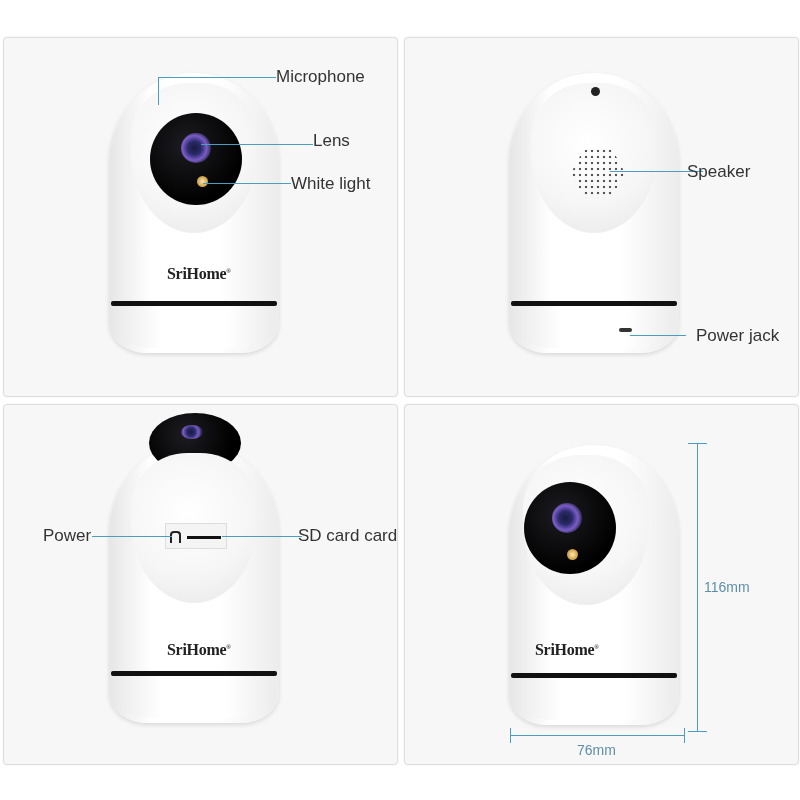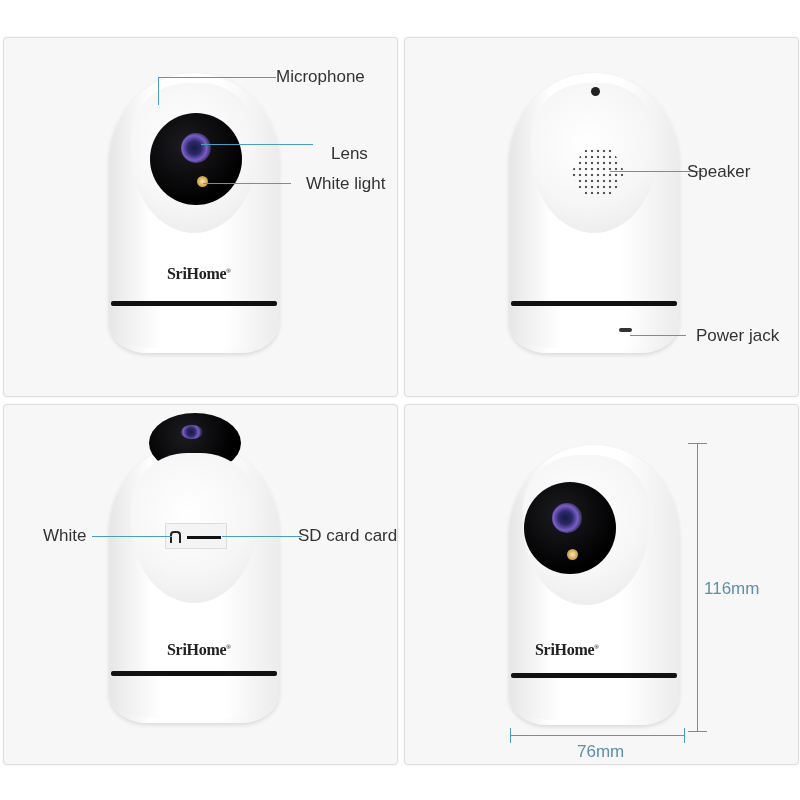--- a/index.html
+++ b/index.html
@@ -3,21 +3,21 @@
 <meta charset="utf-8">
 <style>
   html,body{margin:0;padding:0;background:#ffffff;}
   body{width:800px;height:800px;position:relative;overflow:hidden;font-family:"Liberation Sans","DejaVu Sans",sans-serif;}
   .panel{position:absolute;background:#f7f7f7;border:1px solid #dedede;border-radius:4px;box-shadow:0 0 2px rgba(0,0,0,0.08);overflow:hidden;}
   #p1{left:3px;top:37px;width:393px;height:358px;}
   #p2{left:404px;top:37px;width:393px;height:358px;}
   #p3{left:3px;top:404px;width:393px;height:359px;}
   #p4{left:404px;top:404px;width:393px;height:359px;}
   .label{position:absolute;font-size:17px;color:#333;white-space:nowrap;line-height:20px;}
-  .dim-label{position:absolute;font-size:17px;color:#5f8fa8;white-space:nowrap;text-align:center;}
+  .dim-label{position:absolute;font-size:14px;color:#5f8fa8;white-space:nowrap;text-align:center;}
   .line{position:absolute;background:#4a9ec0;height:1px;}
   .vline{position:absolute;background:#4a9ec0;width:1px;}
   
   .cam{position:absolute;}
   .cam-body{position:absolute;left:0;top:0;width:170px;height:280px;border-radius:85px 85px 38px 38px / 90px 90px 30px 30px;background:linear-gradient(90deg,#e6e6e6 0%,#ffffff 25%,#ffffff 65%,#ececec 100%);box-shadow:0 2px 4px rgba(0,0,0,0.12);}
   .cam-head{position:absolute;left:22px;top:10px;width:126px;height:150px;border-radius:63px 63px 70px 70px / 60px 60px 90px 90px;background:radial-gradient(circle at 45% 40%,#ffffff 0%,#f6f6f6 55%,#e6e6e6 100%);}
   .cam-band{position:absolute;left:2px;width:166px;height:5px;background:#111;top:228px;border-radius:2px;}
   .cam-base{position:absolute;left:4px;top:233px;width:162px;height:42px;border-radius:0 0 45px 45px / 0 0 18px 18px;background:linear-gradient(90deg,#e9e9e9,#ffffff 30%,#ffffff 70%,#ececec);}
   .lens-wrap{position:absolute;width:92px;height:92px;border-radius:50%;background:radial-gradient(circle at 40% 35%,#1d1d22,#000 70%);}
   .lens{position:absolute;width:30px;height:30px;border-radius:50%;background:radial-gradient(circle at 45% 50%,#1a1a40 0%,#2a2a6a 30%,#7b5cc7 55%,#2b2b4e 75%,#111 100%);}
@@ -43,23 +43,23 @@
     <div class="light" style="left:88px;top:103px;"></div>
     <div class="brand" style="left:58px;top:192px;"><span>SriHome</span><sup>®</sup></div>
     <div class="cam-band"></div>
     <div class="cam-base"></div>
   </div>
 
   <div class="vline" style="left:154px;top:39px;height:28px;"></div>
   <div class="line" style="left:154px;top:39px;width:118px;"></div>
   <div class="label" style="left:272px;top:29px;">Microphone</div>
   <div class="line" style="left:197px;top:106px;width:112px;"></div>
-  <div class="label" style="left:309px;top:106px;margin-left:18px;">Lens</div>
+  <div class="label" style="left:309px;top:93px;">Lens</div>
   <div class="line" style="left:199px;top:145px;width:88px;"></div>
-  <div class="label" style="left:302px;top:136px;">White light</div>
+  <div class="label" style="left:287px;top:136px;">White light</div>
 </div>
 
 <div class="panel" id="p2">
   <div class="cam" style="left:104px;top:35px;">
     <div class="cam-body"></div>
     <div class="cam-head"></div>
     <div class="mic-hole" style="left:82px;top:14px;"></div>
     <div class="speaker" style="left:62px;top:75px;"></div>
     <div class="cam-band"></div>
     <div class="cam-base"></div>
@@ -77,21 +77,21 @@
     <div class="lens-wrap" style="left:40px;top:-30px;width:92px;height:60px;border-radius:50%;"></div>
     <div class="lens" style="left:72px;top:-18px;width:22px;height:14px;"></div>
     <div class="cam-head" style="top:10px;"></div>
     <div class="sd-panel" style="left:56px;top:80px;"></div>
     <div class="reset" style="left:61px;top:88px;"></div>
     <div class="sd-slot" style="left:78px;top:93px;"></div>
     <div class="brand" style="left:58px;top:198px;"><span>SriHome</span><sup>®</sup></div>
     <div class="cam-band"></div>
     <div class="cam-base"></div>
   </div>
-  <div class="label" style="left:39px;top:121px;">White</div>
+  <div class="label" style="left:39px;top:121px;">Power</div>
   <div class="line" style="left:88px;top:131px;width:80px;"></div>
   <div class="line" style="left:218px;top:131px;width:80px;"></div>
   <div class="label" style="left:294px;top:121px;">SD card card</div>
 </div>
 
 <div class="panel" id="p4">
   <div class="cam" style="left:104px;top:40px;">
     <div class="cam-body"></div>
     <div class="cam-head" style="left:14px;"></div>
     <div class="lens-wrap" style="left:15px;top:37px;"></div>

